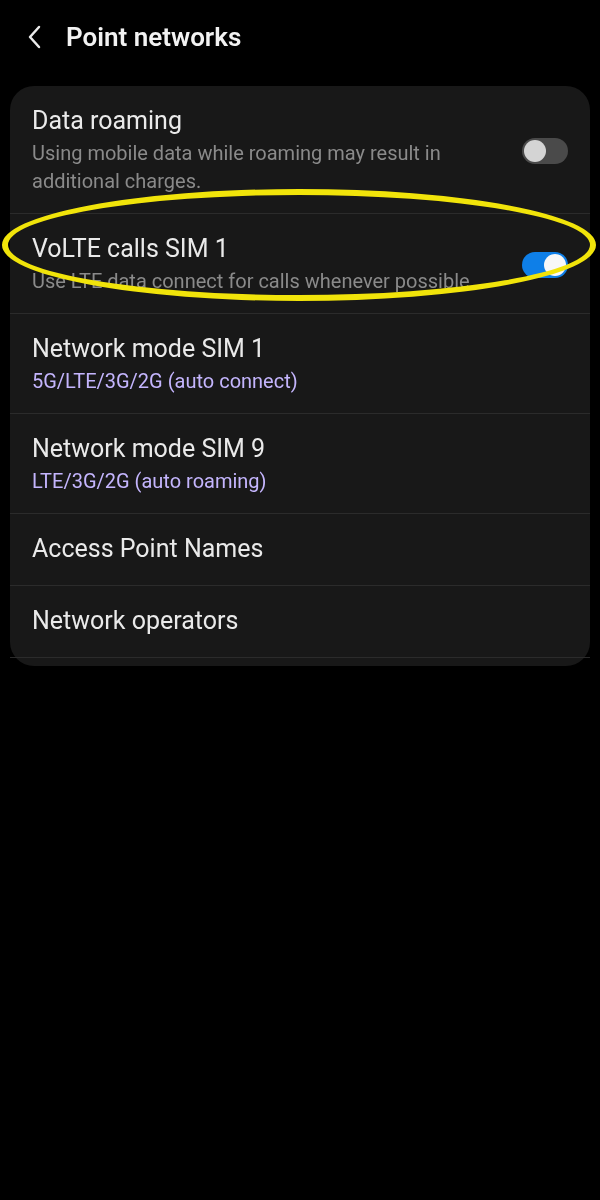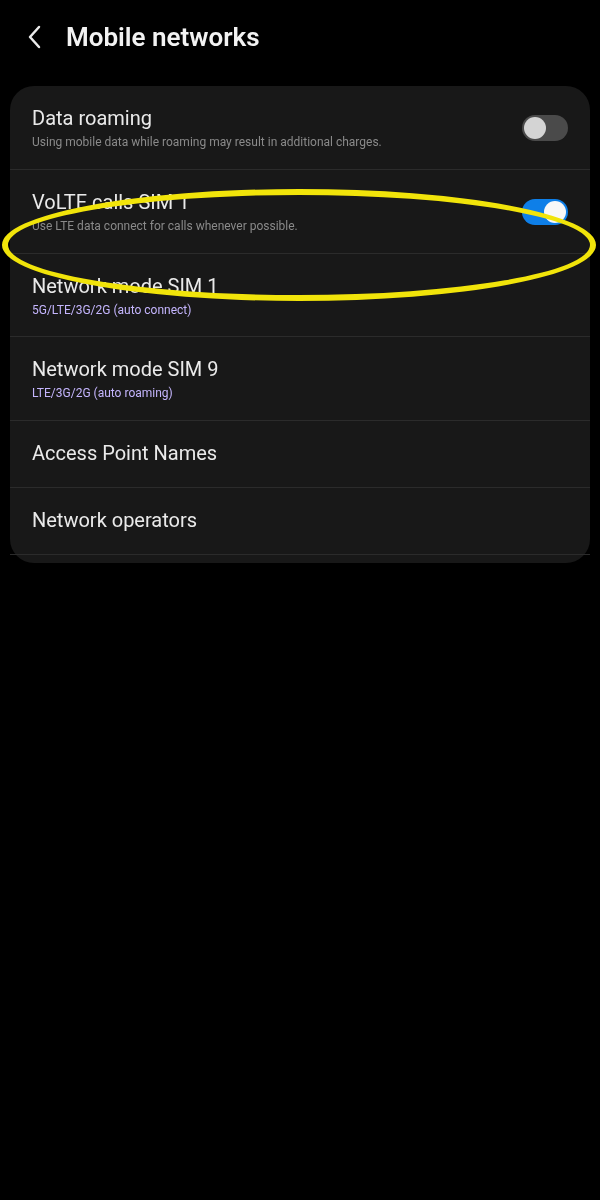--- a/index.html
+++ b/index.html
@@ -44,27 +44,27 @@
     border-bottom: 1px solid #2b2b2b;
   }
   .item:last-child {
     border-bottom: none;
   }
   .item-text {
     flex: 1;
     padding-right: 16px;
   }
   .item-title {
-    font-size: 20px;
+    font-size: 25px;
     font-weight: 400;
     color: #eaeaea;
     margin-bottom: 4px;
   }
   .item-sub {
-    font-size: 12px;
+    font-size: 20px;
     color: #8a8a8a;
     line-height: 1.4;
   }
   .item-sub.blue {
     color: #c4b5fd;
   }
   .toggle {
     width: 46px;
     height: 26px;
     border-radius: 13px;
@@ -96,21 +96,21 @@
 </style>
 </head>
 <body>
 
 <div class="header">
   <span class="back-icon">
     <svg width="18" height="28" viewBox="0 0 18 28" fill="none">
       <path d="M14 4 L5 14 L14 24" stroke="#eaeaea" stroke-width="2.5" stroke-linecap="round" stroke-linejoin="round"></path>
     </svg>
   </span>
-  <span class="header-title">Mobile networks</span>
+  <span class="header-title">Point networks</span>
 </div>
 
 <div class="card">
 
   <div class="item">
     <div class="item-text">
       <div class="item-title">Data roaming</div>
       <div class="item-sub">Using mobile data while roaming may result in additional charges.</div>
     </div>
     <div class="toggle off">

